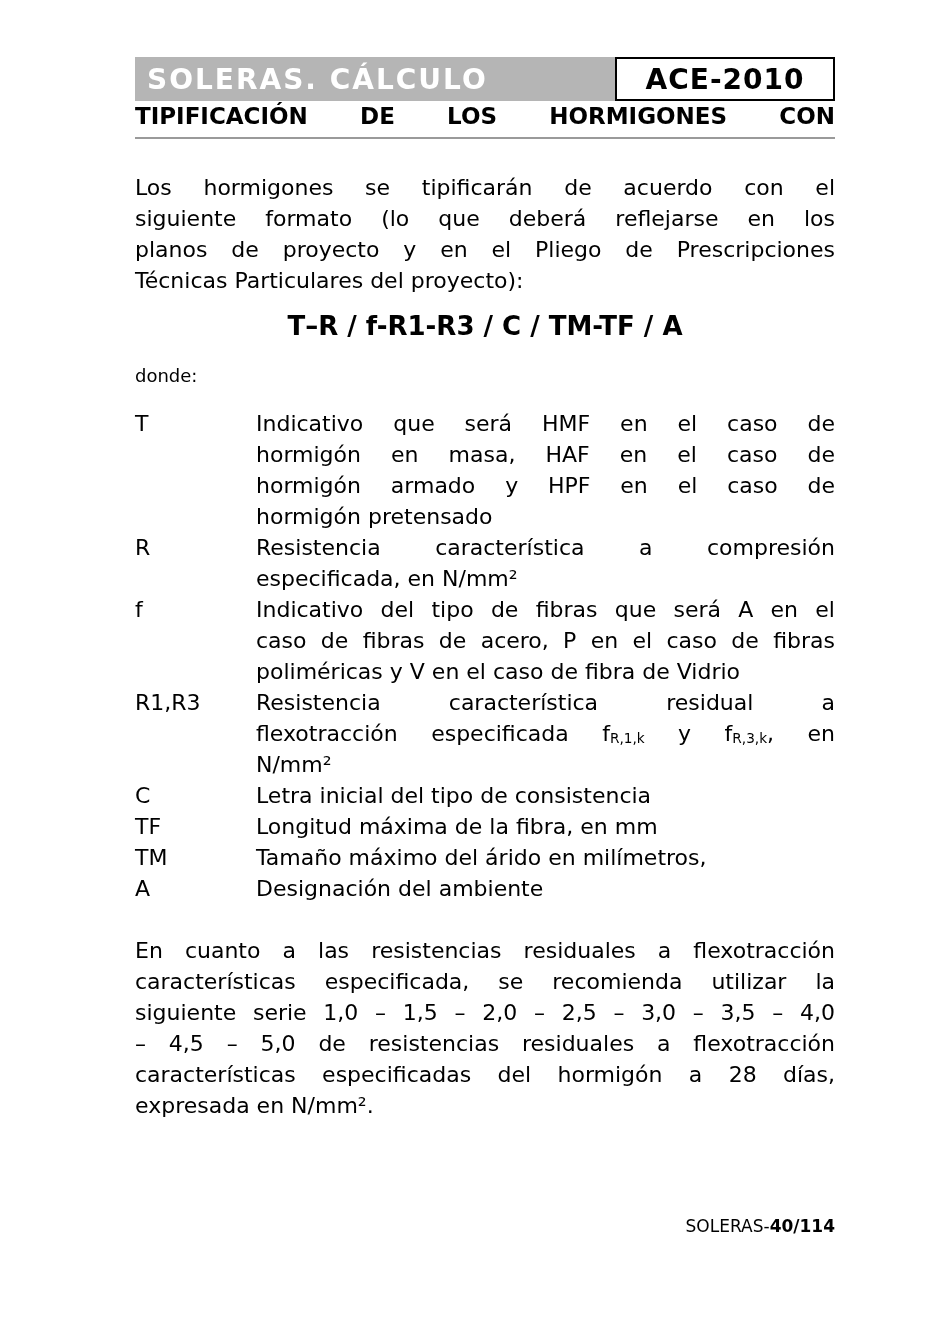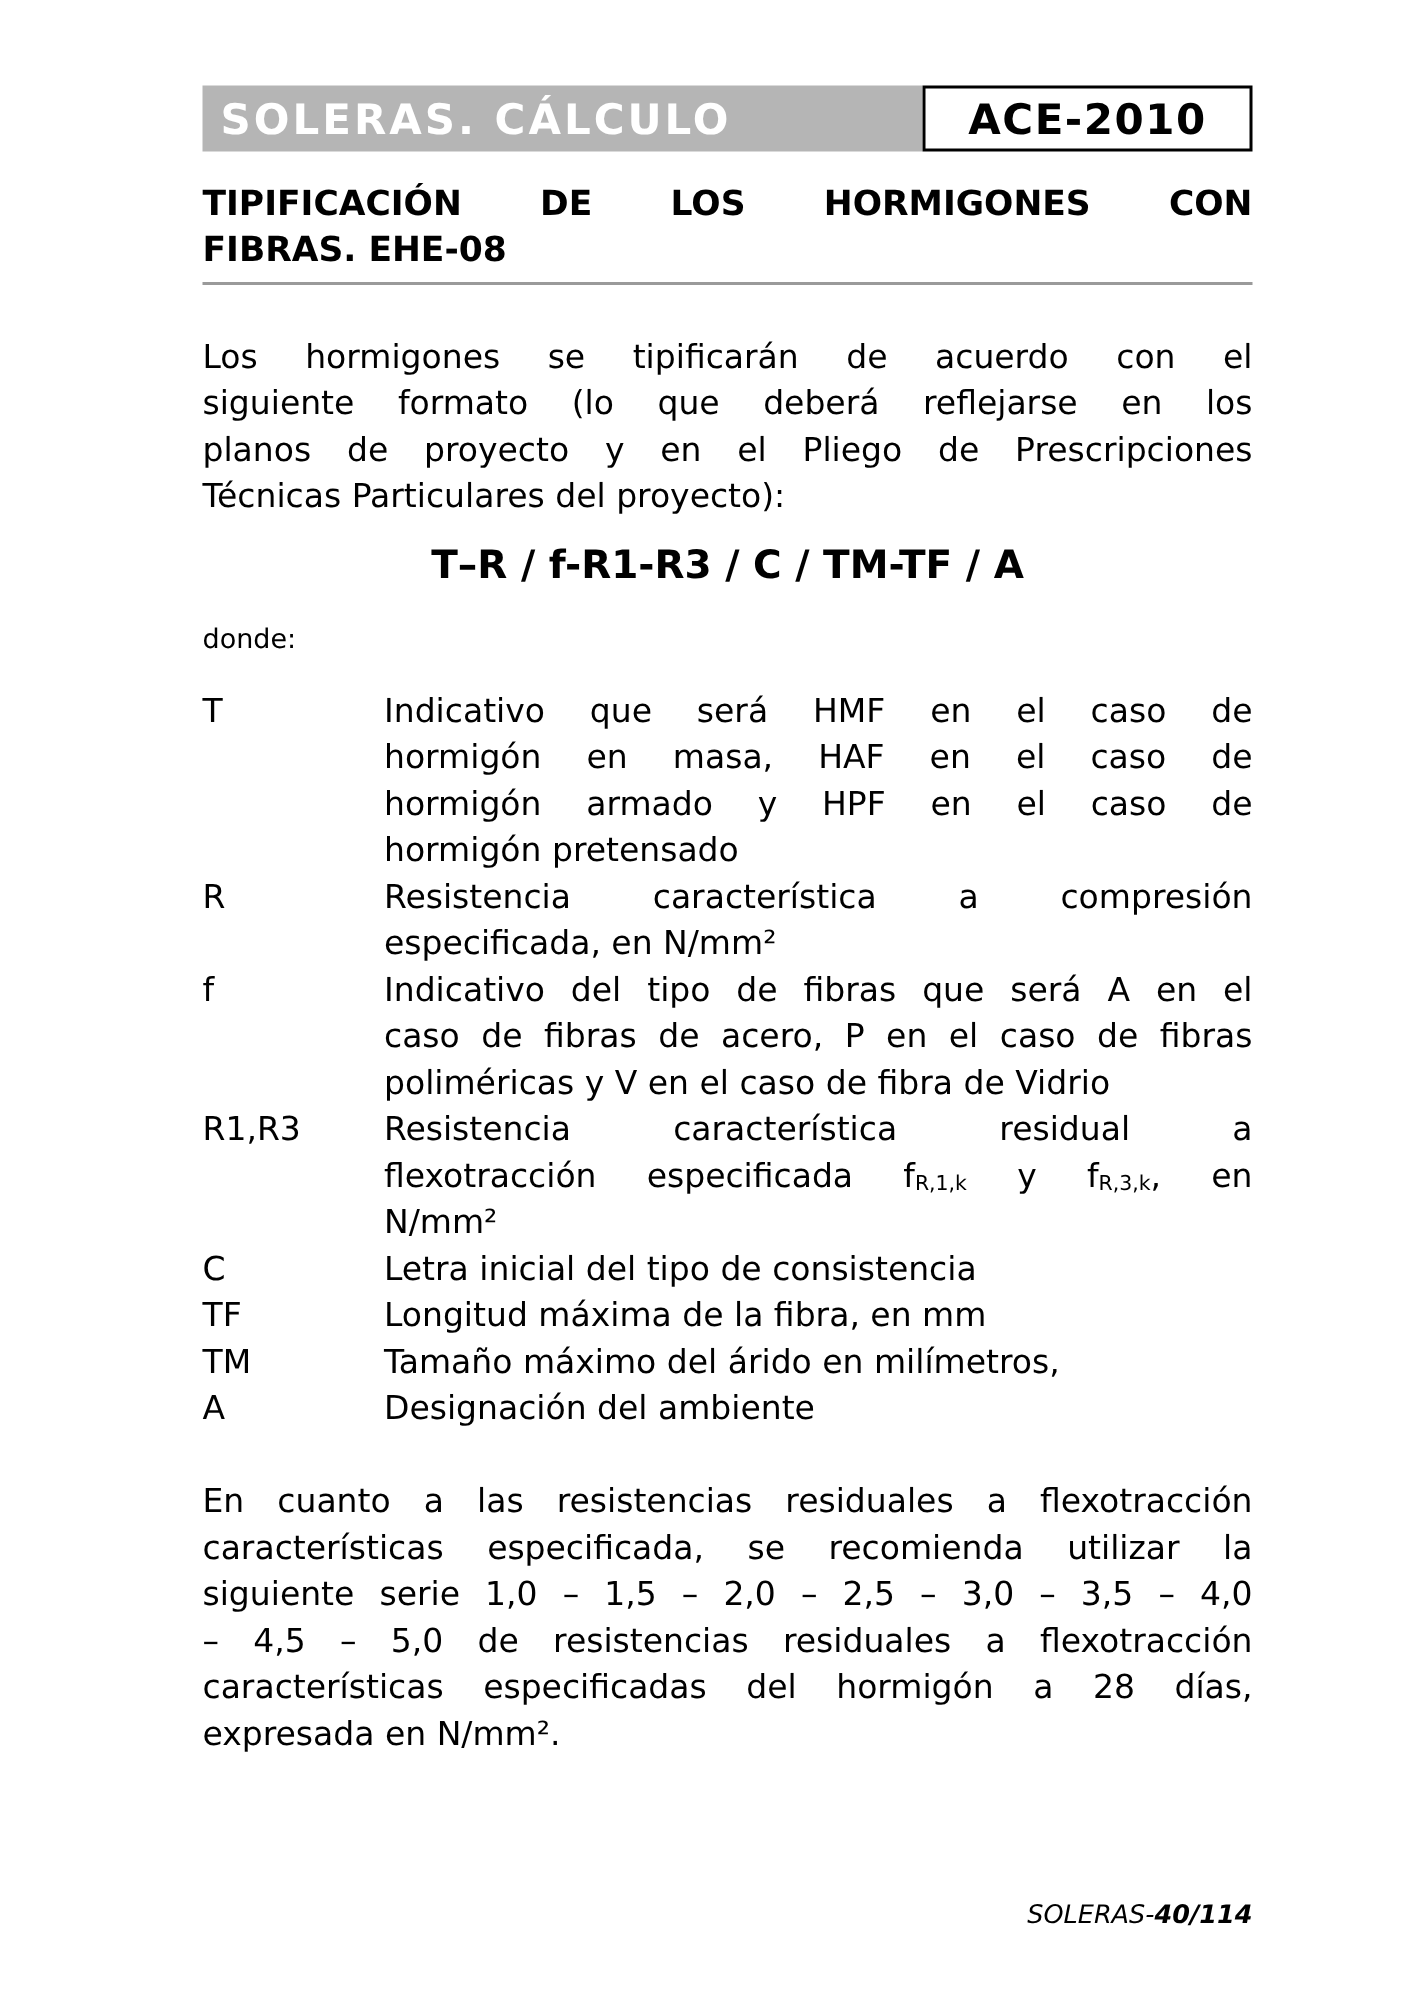--- a/index.html
+++ b/index.html
@@ -47,21 +47,20 @@
     align-items: center;
     justify-content: center;
     color: #000000;
     font-weight: bold;
     font-size: 28px;
     letter-spacing: 1px;
   }
 
   
   .page-title {
-    margin-top: 20px;
     font-size: 23px;
     font-weight: bold;
     line-height: 31px;
     padding-bottom: 5px;
     border-bottom: 2px solid #9a9a9a;
   }
 
   .line { line-height: 31px; font-size: 22px; }
   .j { text-align: justify; text-align-last: justify; }
   .l { text-align: left; }
@@ -98,36 +97,34 @@
     vertical-align: baseline;
   }
 
   .closing { margin-top: 31px; }
 
   .footer {
     margin-top: 95px;
     text-align: right;
     font-size: 17px;
     line-height: 20px;
-    font-style: italic;
   }
 </style>
 </head>
 <body>
 
 <div class="content">
 
   <div class="header-bar">
     <div class="header-left">SOLERAS. CÁLCULO</div>
     <div class="header-right">ACE-2010</div>
   </div>
 
   <div class="page-title">
     <div class="line j">TIPIFICACIÓN DE LOS HORMIGONES CON</div>
-    <div class="line l">FIBRAS. EHE-08</div>
   </div>
 
   <div class="intro">
     <div class="line j">Los hormigones se tipificarán de acuerdo con el</div>
     <div class="line j">siguiente formato (lo que deberá reflejarse en los</div>
     <div class="line j">planos de proyecto y en el Pliego de Prescripciones</div>
     <div class="line l">Técnicas Particulares del proyecto):</div>
   </div>
 
   <div class="formula">T–R / f-R1-R3 / C / TM-TF / A</div>

